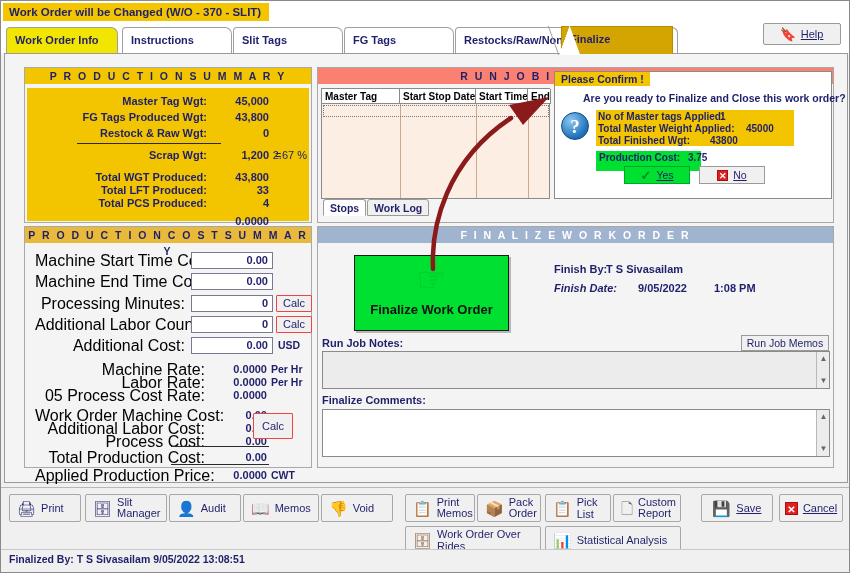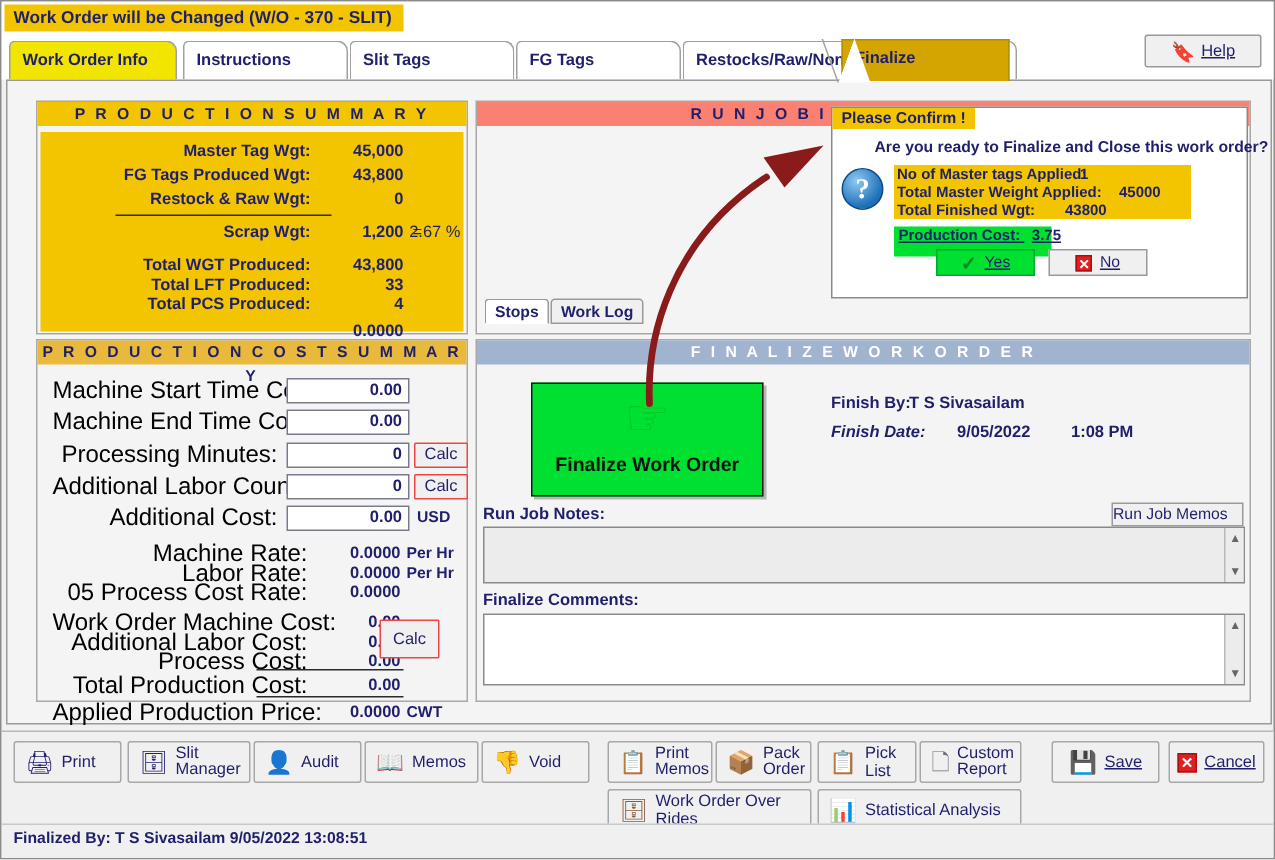--- a/index.html
+++ b/index.html
@@ -221,21 +221,21 @@
     position: relative; height: 12px; line-height: 12px;
     font-size: 10px; font-weight: bold; color: #1f1f6b;
     white-space: nowrap;
   }
   .ci-val { position: absolute; }
   #prod-cost {
     position: absolute; left: 41px; top: 79px;
     width: 105px; height: 20px;
     background: #00e030;
     font-size: 10px; font-weight: bold; color: #1f1f6b;
-    line-height: 14px; padding-left: 3px; white-space: nowrap; text-decoration: underline;
+    line-height: 14px; padding-left: 3px; white-space: nowrap;
   }
   #btn-yes {
     position: absolute; left: 69px; top: 94px;
     width: 66px; height: 18px;
     background: #00e030;
     border: 1px solid #00a828;
     display: flex; align-items: center; justify-content: center; gap: 5px;
     font-size: 10.5px; color: #1f1f6b;
   }
   #btn-no {
@@ -289,21 +289,21 @@
     background: #ececec; border-left: 1px solid #b8b8b8;
   }
   .ta-scroll .ar {
     position: absolute; left: 0; width: 13px; height: 12px;
     font-size: 8px; text-align: center; line-height: 12px; color: #666;
   }
   #memo-btn {
     position: absolute; right: 4px; top: 2px;
     width: 88px; height: 16px;
     background: #f0f0f0; border: 1px solid #9a9a9a;
-    font-size: 10.5px; color: #1f1f6b; text-align: left; line-height: 14px;
+    font-size: 10.5px; color: #1f1f6b; text-align: center; line-height: 14px;
   }
 
   
   #toolbar {
     position: absolute; left: 0; top: 486px; width: 850px; height: 62px;
     background: #f0f0f0;
     border-top: 1px solid #b8b8b8;
   }
   .tb-btn {
     position: absolute; height: 28px;
@@ -465,20 +465,30 @@
       <div class="cs-line" style="left:146px; top:237px; width:98px;"></div>
 
       <div class="cs-lbl" style="top:240px; left:10px; right:auto; width:170px; text-align:right;">Applied Production Price:</div>
       <div class="cs-static" style="top:240px; left:182px; width:60px;">0.0000</div>
       <div class="cs-unit" style="top:240px; left:246px;">CWT</div>
     </div>
 
     <div class="panel" id="runjob">
       <div class="panel-head">R U N   J O B   I N F O R M A T I O N</div>
 
+      <div id="grid">
+        <div class="grid-hdr" style="left:0; width:78px;">Master Tag</div>
+        <div class="grid-hdr" style="left:78px; width:76px;">Start Stop Date</div>
+        <div class="grid-hdr" style="left:154px; width:52px;">Start Time</div>
+        <div class="grid-hdr" style="left:206px; width:23px;">End</div>
+        <div class="grid-col" style="left:78px; width:0;"></div>
+        <div class="grid-col" style="left:154px; width:0;"></div>
+        <div class="grid-col" style="left:206px; width:0;"></div>
+        <div class="grid-selrow"></div>
+      </div>
 
       <div class="sub-tab sel" style="left:5px; top:131px;">
         <span>Stops</span>
       </div>
       <div class="sub-tab" style="left:49px; top:131px;">
         <span>Work Log</span>
       </div>
 
       <div id="confirm">
         <div id="confirm-title">Please Confirm !</div>

